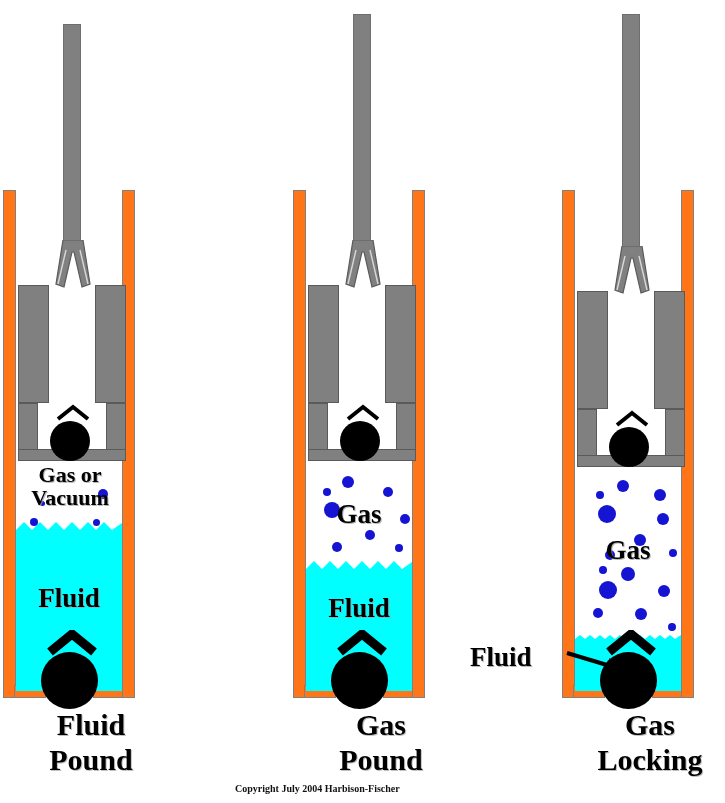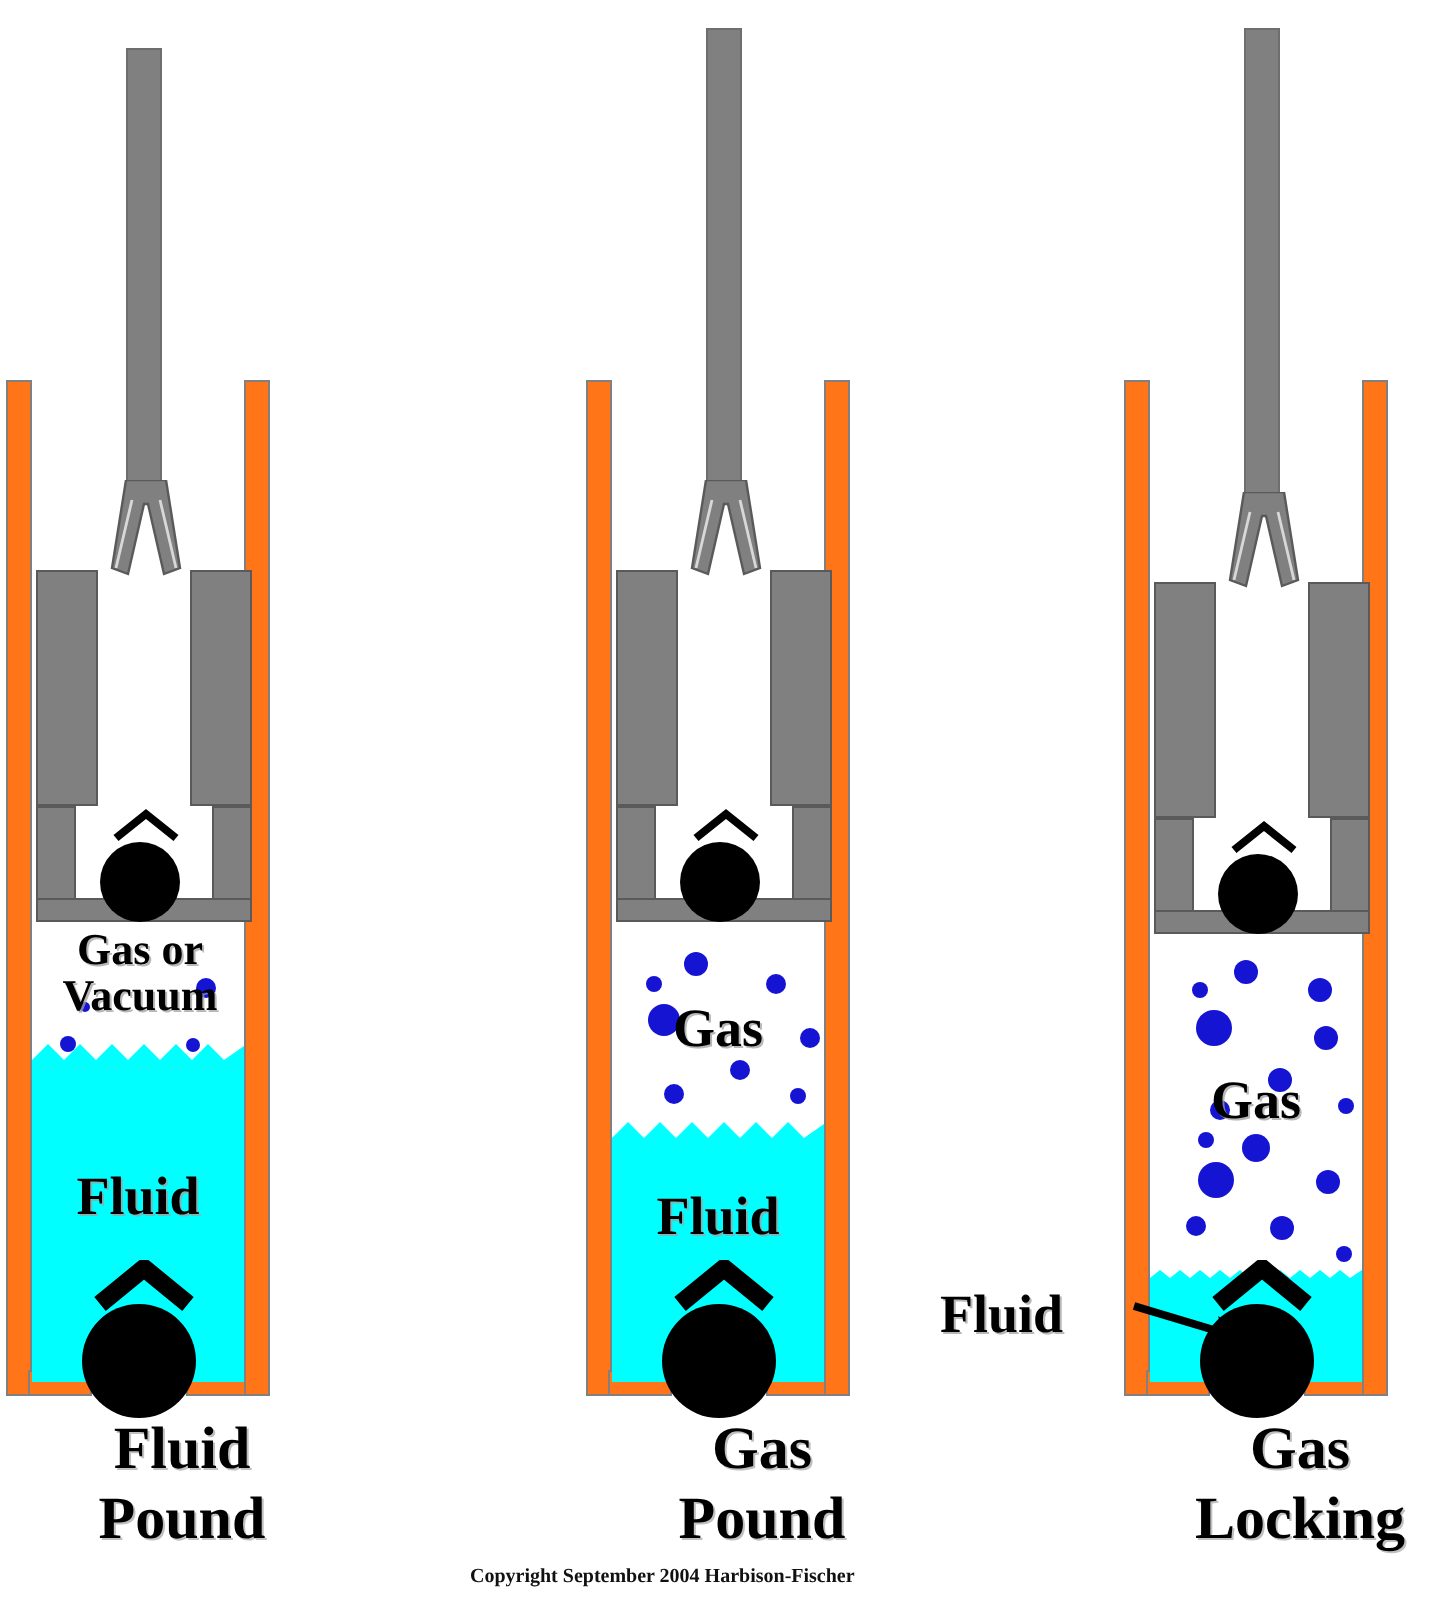--- a/index.html
+++ b/index.html
@@ -218,15 +218,15 @@
     <div class="caption" style="left:-24px;top:705px;">Gas
 Locking</div>
   </div>
 
   <div class="lbl lbl-inline" style="left:470px;top:641px;width:100px;text-align:left;">Fluid</div>
   <svg class="arrow" style="left:565px;top:645px;" width="72" height="32">
     <line x1="2" y1="6" x2="52" y2="21" stroke="#000" stroke-width="4"></line>
     <polygon points="68,26 44,11 48,25 40,28" fill="#000"></polygon>
   </svg>
 
-  <div class="copyright" style="left:235px;top:781px;">Copyright September 2004 Harbison-Fischer</div>
+  <div class="copyright" style="left:235px;top:781px;">Copyright July 2004 Harbison-Fischer</div>
 
 </div>
 
 </body></html>

